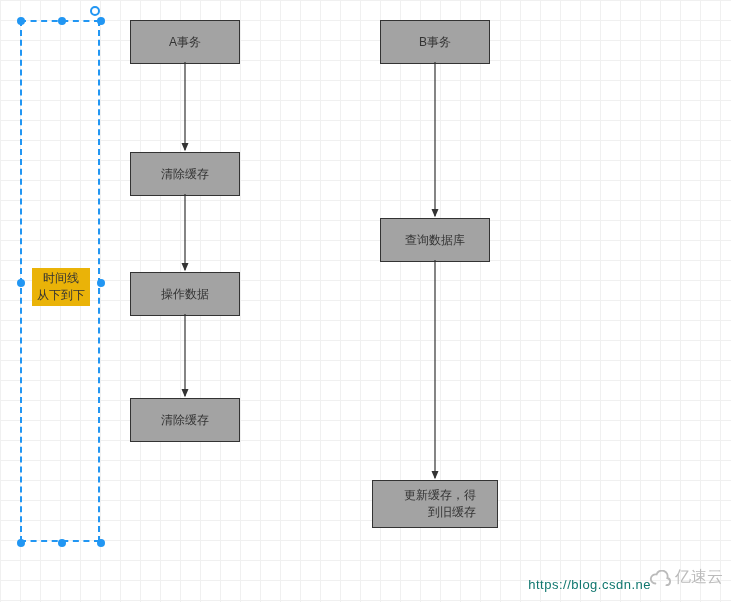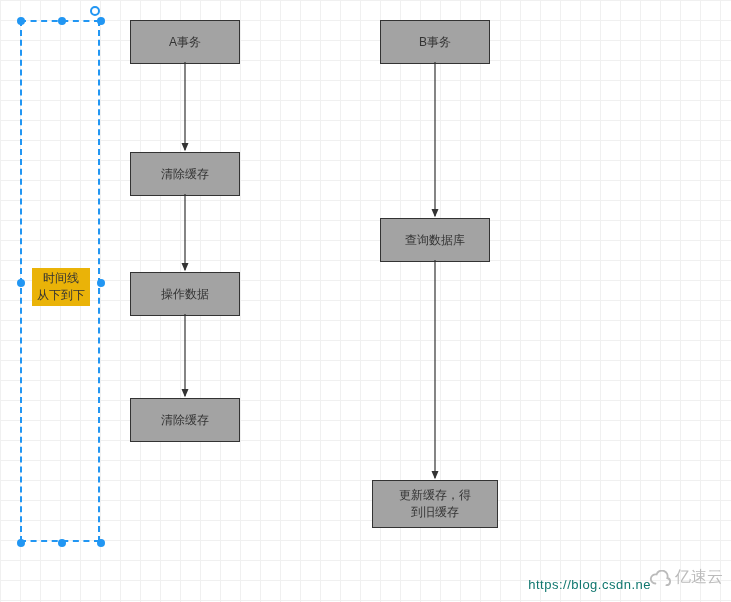--- a/index.html
+++ b/index.html
@@ -116,21 +116,21 @@
   <div class="timeline-label" style="left:32px; top:268px; width:58px; white-space: pre-line;">时间线
 从下到下</div>
 
   <div class="box" style="left:130px; top:20px; width:110px; height:42px;">A事务</div>
   <div class="box" style="left:130px; top:152px; width:110px; height:42px;">清除缓存</div>
   <div class="box" style="left:130px; top:272px; width:110px; height:44px;">操作数据</div>
   <div class="box" style="left:130px; top:398px; width:110px; height:42px;">清除缓存</div>
 
   <div class="box" style="left:380px; top:20px; width:110px; height:42px;">B事务</div>
   <div class="box" style="left:380px; top:218px; width:110px; height:42px;">查询数据库</div>
-  <div class="box" style="left:372px; top:480px; width:126px; height:48px;">更新缓存，得到旧缓存</div>
+  <div class="box" style="left:372px; top:480px; width:126px; height:48px;text-align:right;">更新缓存，得到旧缓存</div>
 
   <svg class="connectors">
     <defs>
       <marker id="arrow" markerWidth="8" markerHeight="8" refX="6" refY="3" orient="auto">
         <path d="M0,0 L7,3 L0,6 Z" fill="#333"></path>
       </marker>
     </defs>
 
     <line x1="185" y1="62" x2="185" y2="150" stroke="#333" stroke-width="1.2" marker-end="url(#arrow)"></line>
     <line x1="185" y1="194" x2="185" y2="270" stroke="#333" stroke-width="1.2" marker-end="url(#arrow)"></line>

